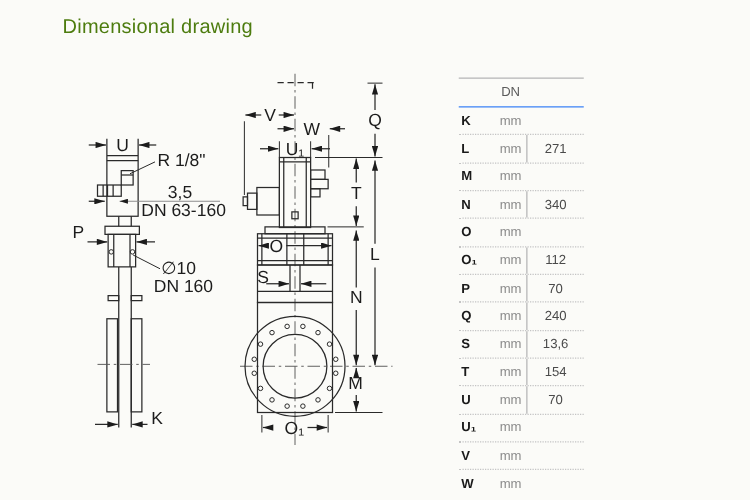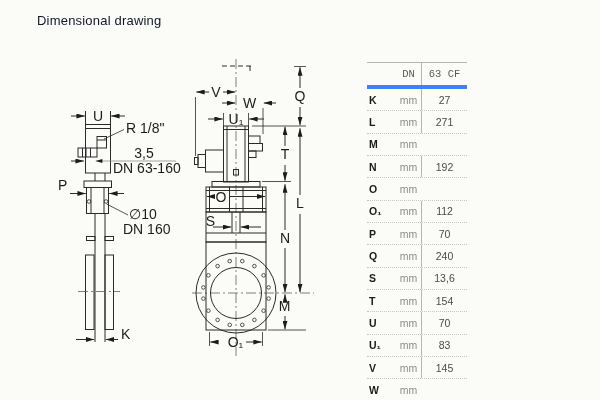--- a/index.html
+++ b/index.html
@@ -1,34 +1,34 @@
 <!DOCTYPE html>
 <html><head>
 <meta charset="utf-8">
 <style>
   html,body{margin:0;padding:0;background:#e9e9e7;}
   #stage{
     position:relative;width:600px;height:400px;background:#fbfbf8;
     font-family:"Liberation Sans",sans-serif;overflow:hidden;
   }
   #page-title{
-    position:absolute;left:37px;top:13px;
-    font-size:13px;letter-spacing:.2px;color:#0f172a;
+    position:absolute;left:50px;top:13px;
+    font-size:16px;letter-spacing:.2px;color:#4d7c0f;
   }
   svg text{
     font-family:"Liberation Sans",sans-serif;
     font-size:14px;fill:#1c1c1c;
   }
   
   .tbl{
     position:absolute;left:367px;top:62px;width:100px;
     font-size:10.5px;border-top:1px solid #b5b5b5;color:#4a4a4a;
   }
   .tr{display:flex;height:21.35px;align-items:stretch;}
-  .tr.head{height:22px;border-bottom:4px solid #3b82f6;font-family:Liberation Mono, monospace;}
+  .tr.head{height:22px;border-bottom:1px solid #3b82f6;}
   .rows .tr + .tr{border-top:1px dotted #c4c4c4;}
   .c1{width:27px;padding-left:2px;font-weight:700;color:#1a1a1a;display:flex;align-items:center;}
   .c2{width:25px;color:#8c8c8c;display:flex;align-items:center;justify-content:center;}
   .c3{flex:1;border-left:1px solid #b5b5b5;color:#4a4a4a;display:flex;align-items:center;justify-content:center;}
   .head .c2,.head .c3{color:#5a5a5a;}
 </style>
 </head>
 <body>
 
 <div id="stage">
@@ -245,41 +245,39 @@
     <text x="284.5" y="311" text-anchor="middle">M</text>
     <text x="221" y="201.5" text-anchor="middle">O</text>
     <text x="210.5" y="226" text-anchor="middle">S</text>
     <text x="235.5" y="347" text-anchor="middle">O₁</text>
   </svg>
 
   <div class="tbl">
     <div class="tr head">
       <div class="c1"></div>
       <div class="c2">DN</div>
-      <div class="c3">63 CF</div>
     </div>
     <div class="rows">
       <div class="tr">
           <div class="c1">K</div>
           <div class="c2">mm</div>
-          <div class="c3">27</div>
         </div>
       <div class="tr">
           <div class="c1">L</div>
           <div class="c2">mm</div>
           <div class="c3">271</div>
         </div>
       <div class="tr">
           <div class="c1">M</div>
           <div class="c2">mm</div>
         </div>
       <div class="tr">
           <div class="c1">N</div>
           <div class="c2">mm</div>
-          <div class="c3">192</div>
+          <div class="c3">340</div>
         </div>
       <div class="tr">
           <div class="c1">O</div>
           <div class="c2">mm</div>
         </div>
       <div class="tr">
           <div class="c1">O₁</div>
           <div class="c2">mm</div>
           <div class="c3">112</div>
         </div>
@@ -304,26 +302,24 @@
           <div class="c3">154</div>
         </div>
       <div class="tr">
           <div class="c1">U</div>
           <div class="c2">mm</div>
           <div class="c3">70</div>
         </div>
       <div class="tr">
           <div class="c1">U₁</div>
           <div class="c2">mm</div>
-          <div class="c3">83</div>
         </div>
       <div class="tr">
           <div class="c1">V</div>
           <div class="c2">mm</div>
-          <div class="c3">145</div>
         </div>
       <div class="tr">
           <div class="c1">W</div>
           <div class="c2">mm</div>
         </div>
     </div>
   </div>
 
 </div>
 

